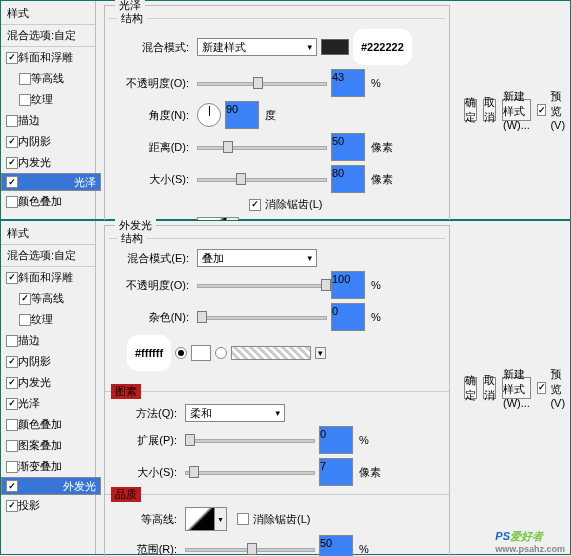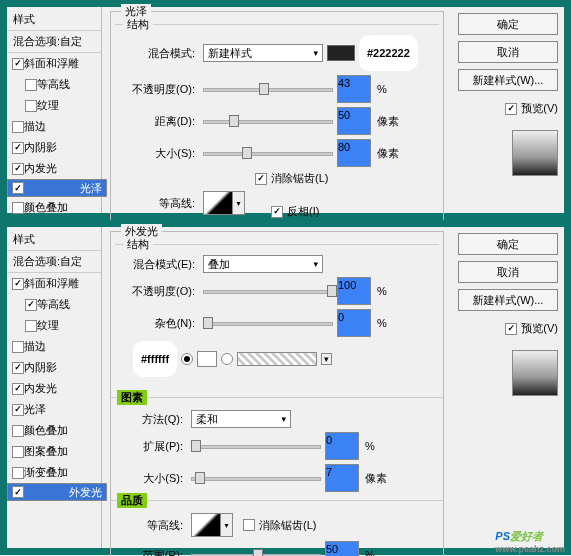--- a/index.html
+++ b/index.html
@@ -1,17 +1,17 @@
 <!DOCTYPE html>
 <html><head>
 <meta charset="utf-8">
 <style>
 * { margin: 0; padding: 0; box-sizing: border-box; font-family: "Microsoft YaHei", SimSun, sans-serif; font-size: 11px; }
 body { background: #f0f0f0; width: 571px; height: 556px; overflow: hidden; position: relative; }
-.dialog { background: #f0f0f0; border: 7px solid #0f766e; position: relative; display: flex; }
+.dialog { background: #f0f0f0; border: 1px solid #0f766e; position: relative; display: flex; }
 .sidebar { width: 95px; border-right: 1px solid #bbb; background: #f0f0f0; padding: 2px 0; }
 .sb-head { padding: 3px 6px; border-bottom: 1px solid #ccc; font-weight: 500; }
 .sb-head2 { padding: 3px 6px; border-bottom: 1px solid #ccc; }
 .sb-item { display:flex; align-items:center; padding: 3px 5px; gap:0; }
 .sb-item.indent { padding-left: 18px; }
 .sb-item.sel { background:#3875d7; color:#fff; }
 .cb { width:12px; height:12px; border:1px solid #888; background:#fff; display:inline-flex; align-items:center; justify-content:center; font-size:9px; line-height:1; }
 .cb.on::after { content:"✓"; color:#000; font-weight:bold; }
 .sb-item.sel .cb.on::after { color:#000; }
 .main { flex:1; padding: 4px 8px 8px 8px; position:relative; }
@@ -25,35 +25,35 @@
 .tag { background:#fff; border-radius:10px; padding:12px 8px; font-weight:bold; }
 .slider { height:14px; position:relative; flex:1; max-width:130px; }
 .slider::before { content:""; position:absolute; top:6px; left:0; right:0; height:2px; background:#ccc; border:1px solid #aaa; }
 .slider .thumb { position:absolute; top:1px; width:10px; height:12px; background:#ddd; border:1px solid #777; }
 .num { width:34px; height:28px; border:1px solid #888; background:#3b82f6; text-align:left; line-height:14px; }
 .unit { padding-left:2px; }
 .dial { width:24px; height:24px; border:1px solid #888; border-radius:50%; background:#fff; position:relative; }
 .dial::after { content:""; position:absolute; left:50%; top:2px; width:1px; height:10px; background:#000; }
 .contour { width:30px; height:24px; border:1px solid #888; background:linear-gradient(135deg,#fff 0%,#fff 45%,#000 55%,#000 100%); }
 .chev-sm { width:12px; height:24px; border:1px solid #888; border-left:none; background:#eee; display:flex; align-items:center; justify-content:center; font-size:8px; }
-.right { width:112px; padding:6px; display:flex; flex-direction:column; gap:6px; align-items:flex-end; }
+.right { width:112px; padding:6px; display:flex; gap:6px; align-items:center; }
 .btn { width:100px; height:22px; border:1px solid #888; background:#f5f5f5; display:flex; align-items:center; justify-content:center; cursor:pointer; }
 .preview { width:46px; height:46px; border:1px solid #888; background:linear-gradient(180deg,#eee,#999 60%,#222); margin-top:4px; }
 .gradient-strip { width:80px; height:14px; border:1px solid #888; background:linear-gradient(45deg,#ccc 25%,#fff 25%,#fff 50%,#ccc 50%,#ccc 75%,#fff 75%); background-size:8px 8px; }
 .radio { width:12px; height:12px; border:1px solid #888; border-radius:50%; background:#fff; display:inline-flex; align-items:center; justify-content:center; }
 .radio.on::after { content:""; width:6px; height:6px; background:#000; border-radius:50%; }
 .color-sw { width:20px; height:16px; border:1px solid #888; background:#fff; }
 .watermark { position:absolute; right:6px; bottom:2px; font-size:16px; font-weight:bold; font-style:italic;margin-top:35px; }
 .wm-ps { color:#0a6dcf; }
 .wm-txt { color:#7cc544; }
 .wm-sub { font-size:9px; color:#888; font-style:normal; display:block; text-align:right; }
 .outer { border:1px solid #bbb; padding-top:8px; position:relative; margin-bottom:6px; }
 .outer > .lg { position:absolute; top:-8px; left:10px; background:#f0f0f0; padding:0 4px; }
 .sub { border-top:1px solid #ccc; margin-top:8px; padding-top:8px; position:relative; }
-.sub > .lg { position:absolute; top:-8px; left:6px; background:#84cc16; padding:0 4px;font-weight:bold; }
+.sub > .lg { position:absolute; top:-8px; left:6px; background:#b91c1c; padding:0 4px; }
 </style>
 </head>
 <body>
 
 <div class="dialog" style="height:220px;">
   <div class="sidebar">
     <div class="sb-head">样式</div>
     <div class="sb-head2">混合选项:自定</div>
     <div id="top-sb">
         <div class="sb-item">
@@ -106,20 +106,26 @@
         </div>
         <div class="row">
           <span class="lbl">不透明度(O):</span>
           <div class="slider">
               <div class="thumb" style="left:43%;"></div>
             </div>
           <div class="num">43</div>
           <span class="unit">%</span>
         </div>
         <div class="row">
+          <span class="lbl">角度(N):</span>
+          <div class="dial"></div>
+          <div class="num">90</div>
+          <span class="unit">度</span>
+        </div>
+        <div class="row">
           <span class="lbl">距离(D):</span>
           <div class="slider">
               <div class="thumb" style="left:20%;"></div>
             </div>
           <div class="num">50</div>
           <span class="unit">像素</span>
         </div>
         <div class="row">
           <span class="lbl">大小(S):</span>
           <div class="slider">
@@ -202,20 +208,24 @@
           <span>图案叠加</span>
         </div>
         <div class="sb-item">
           <span class="cb"></span>
           <span>渐变叠加</span>
         </div>
         <div class="sb-item sel">
           <span class="cb on"></span>
           <span>外发光</span>
         </div>
+        <div class="sb-item">
+          <span class="cb on"></span>
+          <span>投影</span>
+        </div>
       </div>
   </div>
   <div class="main">
     <div class="outer">
       <div class="lg">外发光</div>
       <div class="fieldset" style="border:none;border-top:1px solid #ccc;margin:4px 4px 0 4px;">
         <div class="legend">结构</div>
         <div class="row">
           <span class="lbl">混合模式(E):</span>
           <div class="sel" style="width:120px;">

